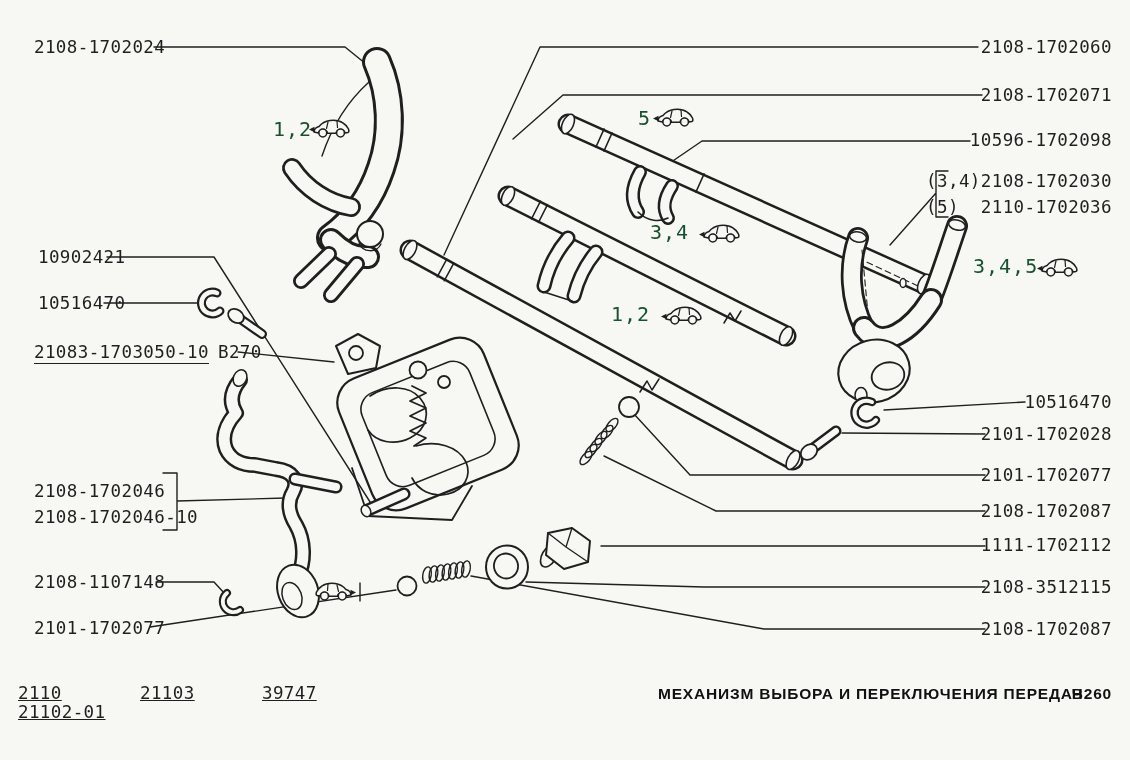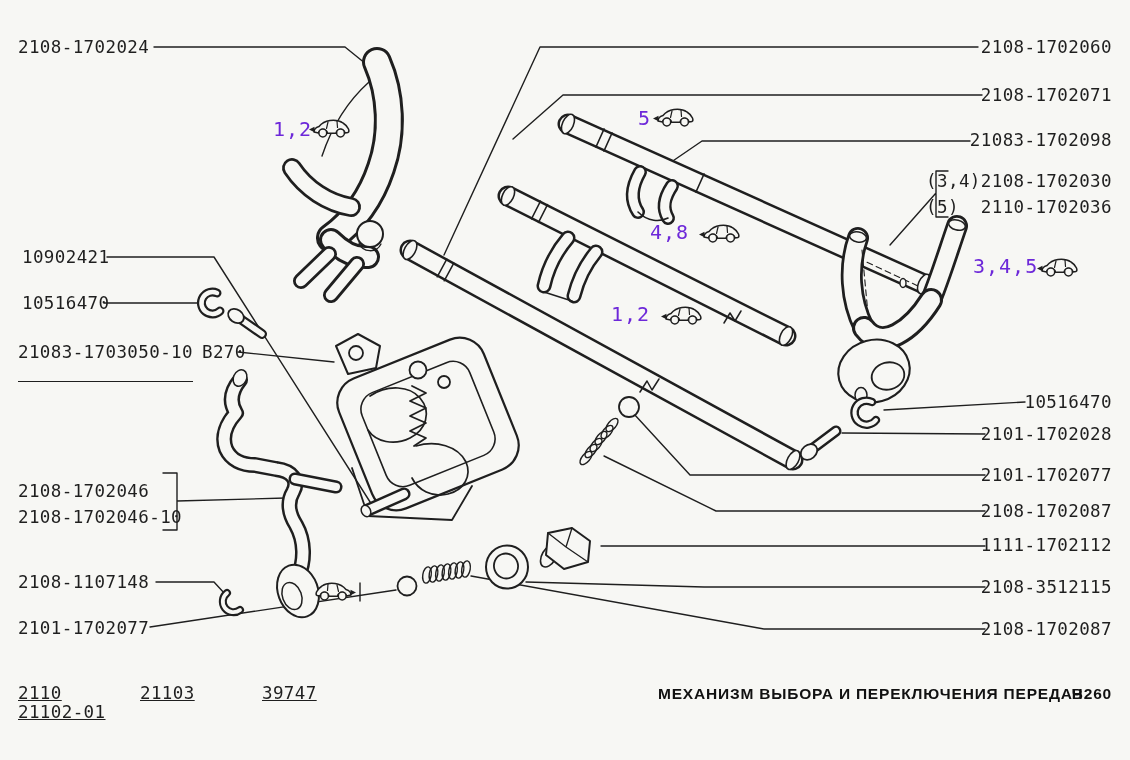--- a/index.html
+++ b/index.html
@@ -1,25 +1,25 @@
 <!DOCTYPE html>
 <html><head>
 <meta charset="utf-8">
 <style>
   html,body{margin:0;padding:0;background:#e8e8e6;}
   #page{position:relative;width:1130px;height:760px;background:#f7f7f4;overflow:hidden;
         font-family:"DejaVu Sans Mono",monospace;color:#1f1f1f;}
   #art{position:absolute;left:0;top:0;}
   .lbl{position:absolute;font:17.5px/19px "DejaVu Sans Mono",monospace;
-       letter-spacing:.4px;white-space:pre;color:#1f1f1f;}
+       letter-spacing:.4px;white-space:pre;color:#1f1f1f;margin-left:16px;}
   .lbl.r{right:18px;text-align:right;}
-  .ul{border-bottom:1.7px solid #1f1f1f;padding-bottom:19px;display:inline-block;}
+  .ul{border-bottom:1.7px solid #1f1f1f;padding-bottom:1px;display:inline-block;}
   .sfx{margin-left:9px;display:inline-block;text-align:right;}
   .gear{position:absolute;font:20px/22px "DejaVu Sans Mono",monospace;letter-spacing:1px;
-        white-space:pre;color:#6d28d9;}
+        white-space:pre;color:#14532d;}
   .foot{position:absolute;font:17.5px/19px "DejaVu Sans Mono",monospace;letter-spacing:.4px;text-decoration:underline;}
   .title{position:absolute;font:bold 15.5px/19px "Liberation Sans",sans-serif;
          letter-spacing:.8px;color:#111;}
 </style>
 </head>
 <body>
 
 <div id="page">
 
 <svg id="art" width="1130" height="760" viewBox="0 0 1130 760">
@@ -240,34 +240,34 @@
 <div class="lbl" style="left:22px;top:248px">10902421</div>
 <div class="lbl" style="left:22px;top:294px">10516470</div>
 <div class="lbl" style="left:18px;top:343px"><span class="ul">21083-1703050-10</span><span class="sfx">В270</span></div>
 <div class="lbl" style="left:18px;top:482px">2108-1702046</div>
 <div class="lbl" style="left:18px;top:508px">2108-1702046-10</div>
 <div class="lbl" style="left:18px;top:573px">2108-1107148</div>
 <div class="lbl" style="left:18px;top:619px">2101-1702077</div>
 
 <div class="lbl r" style="top:38px">2108-1702060</div>
 <div class="lbl r" style="top:86px">2108-1702071</div>
-<div class="lbl r" style="top:131px">21083-1702098</div>
+<div class="lbl r" style="top:131px">10596-1702098</div>
 <div class="lbl r" style="top:172px">(3,4)2108-1702030</div>
 <div class="lbl r" style="top:198px">(5)  2110-1702036</div>
 <div class="lbl r" style="top:393px">10516470</div>
 <div class="lbl r" style="top:425px">2101-1702028</div>
 <div class="lbl r" style="top:466px">2101-1702077</div>
 <div class="lbl r" style="top:502px">2108-1702087</div>
 <div class="lbl r" style="top:536px">1111-1702112</div>
 <div class="lbl r" style="top:578px">2108-3512115</div>
 <div class="lbl r" style="top:620px">2108-1702087</div>
 
 <div class="gear" style="left:273px;top:118px">1,2</div>
 <div class="gear" style="left:638px;top:107px">5</div>
-<div class="gear" style="left:650px;top:221px">4,8</div>
+<div class="gear" style="left:650px;top:221px">3,4</div>
 <div class="gear" style="left:611px;top:303px">1,2</div>
 <div class="gear" style="left:973px;top:255px">3,4,5</div>
 
 <div class="foot" style="left:18px;top:684px">2110</div>
 <div class="foot" style="left:18px;top:703px">21102-01</div>
 <div class="foot" style="left:140px;top:684px">21103</div>
 <div class="foot" style="left:262px;top:684px">39747</div>
 <div class="title" style="left:658px;top:684px">МЕХАНИЗМ ВЫБОРА И ПЕРЕКЛЮЧЕНИЯ ПЕРЕДАЧ</div>
 <div class="title" style="right:18px;top:684px">В260</div>
 

